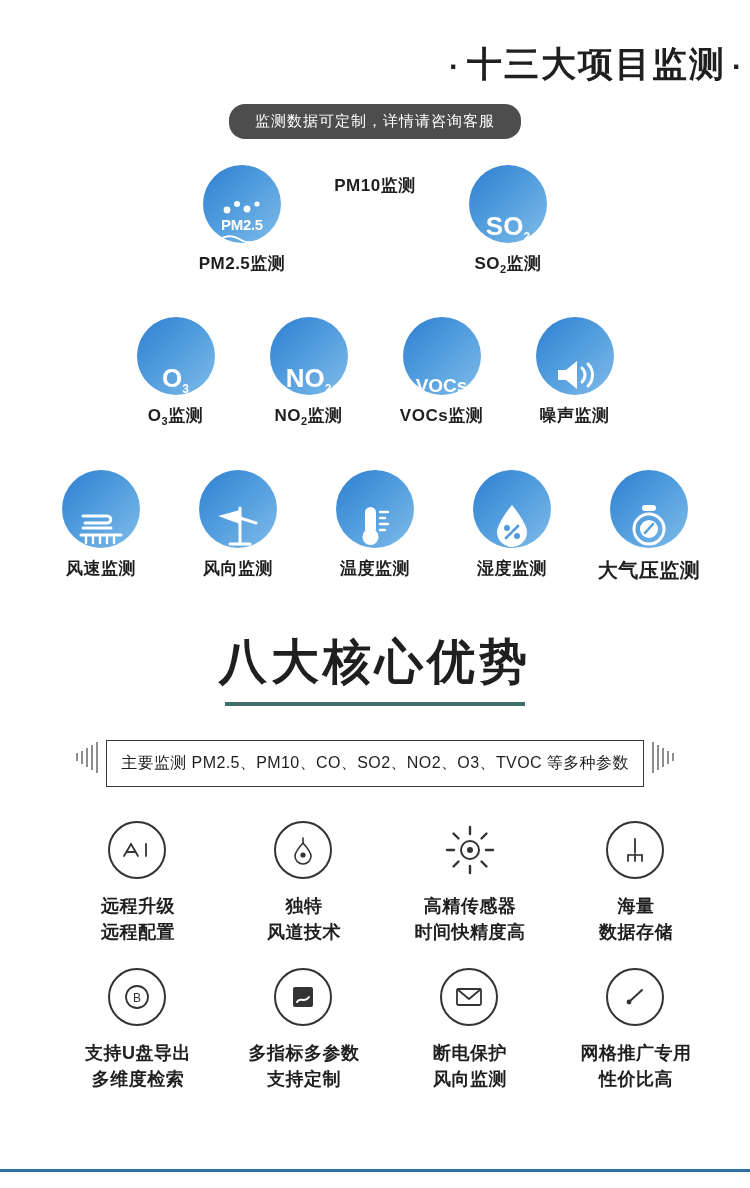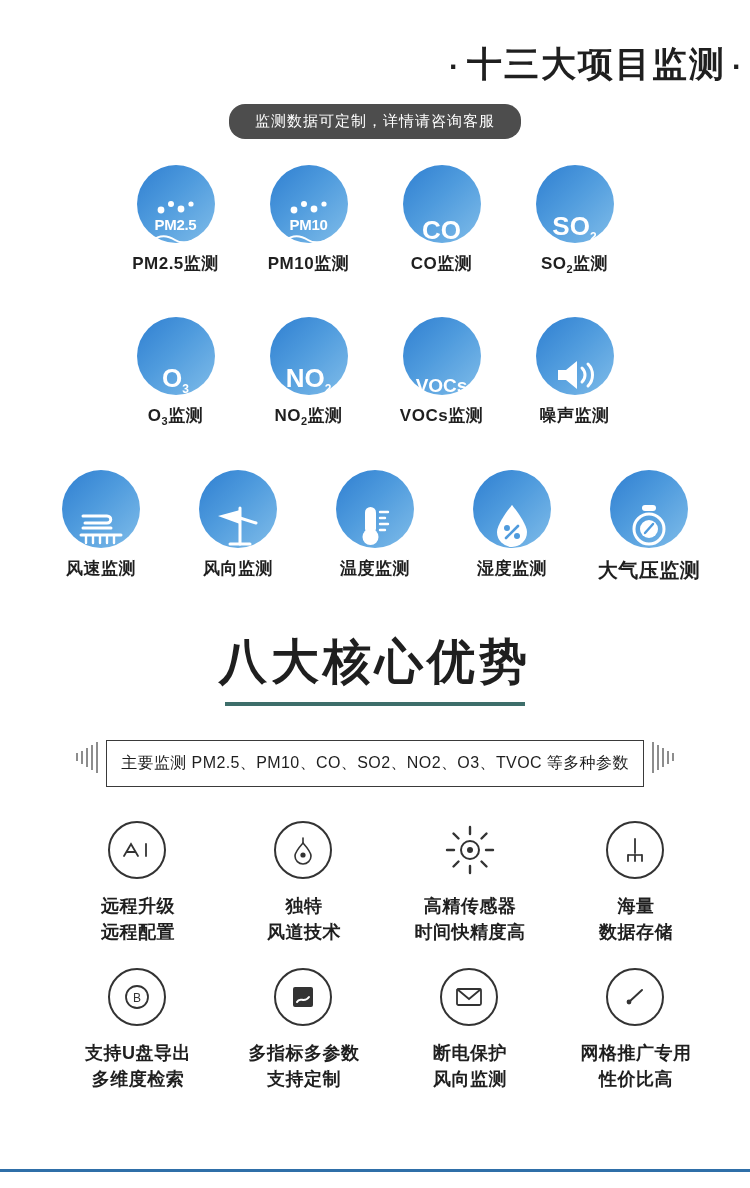--- a/index.html
+++ b/index.html
@@ -240,43 +240,23 @@
           <div class="pm-label">PM2.5</div>
           <svg class="wave" width="50" height="8" viewBox="0 0 50 8">
             <path d="M1 6 C8 0, 16 0, 24 5 C32 10, 42 6, 49 2" stroke="#fff" stroke-width="2" fill="none" stroke-linecap="round"></path>
           </svg>
         </div>
       </div>
       <div class="caption">PM2.5监测</div>
     </div>
 
     <div class="cell">
-      <div class="circle">
-        <div class="pm-stack">
-          <svg class="dots" width="46" height="16" viewBox="0 0 46 16">
-            <circle cx="8" cy="11" r="3.4" fill="#fff"></circle>
-            <circle cx="18" cy="5" r="3.0" fill="#fff"></circle>
-            <circle cx="28" cy="10" r="3.4" fill="#fff"></circle>
-            <circle cx="38" cy="5" r="2.6" fill="#fff"></circle>
-          </svg>
-          <div class="pm-label">PM10</div>
-          <svg class="wave" width="50" height="8" viewBox="0 0 50 8">
-            <path d="M1 6 C8 0, 16 0, 24 5 C32 10, 42 6, 49 2" stroke="#fff" stroke-width="2" fill="none" stroke-linecap="round"></path>
-          </svg>
-        </div>
-      </div>
       <div class="caption">PM10监测</div>
     </div>
 
-    <div class="cell">
-      <div class="circle">
-        <span class="big">CO</span>
-      </div>
-      <div class="caption">CO监测</div>
-    </div>
 
     <div class="cell">
       <div class="circle">
         <span class="big">SO<span class="sub">2</span></span>
       </div>
       <div class="caption"><span>SO</span><span class="sub">2</span><span>监测</span></div>
     </div>
   </div>
 
   <div class="grid">

